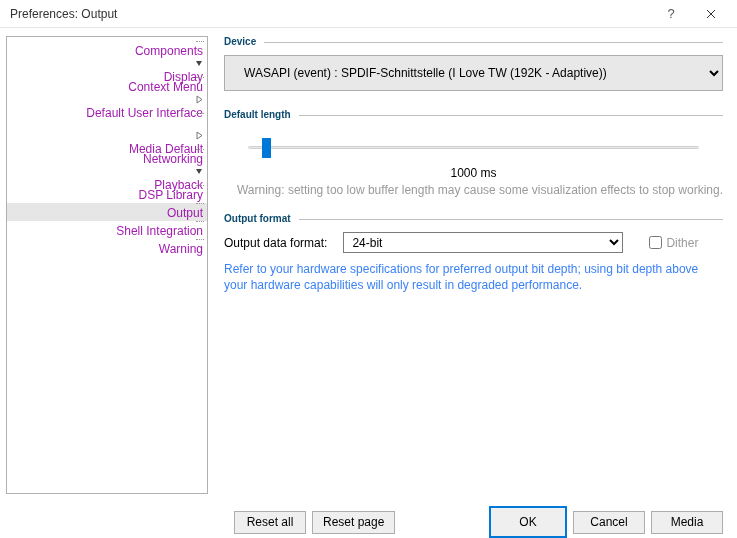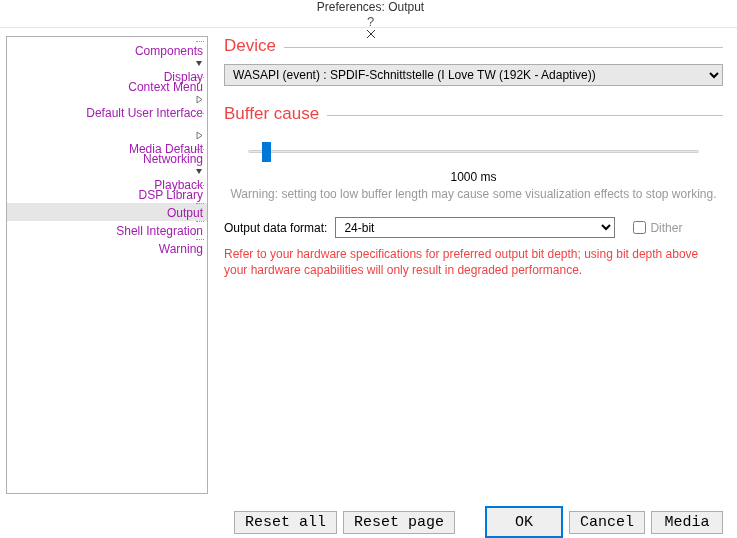--- a/index.html
+++ b/index.html
@@ -12,21 +12,20 @@
   height: 538px;
   overflow: hidden;
 }
 .titlebar {
   height: 28px;
   display: flex;
   align-items: center;
   padding: 0 6px 0 10px;
   border-bottom: 1px solid #e5e5e5;
   background: #fff;
-  flex-direction: column;
 }
 .titlebar-title {
   flex: 1;
   font-size: 12px;
   color: #333;
 }
 .titlebar-btn {
   width: 40px;
   height: 28px;
   display: flex;
@@ -82,38 +81,38 @@
 .main {
   flex: 1;
   padding: 8px 14px 0 10px;
 }
 .section-header {
   display: flex;
   align-items: center;
   margin-bottom: 8px;
 }
 .section-title {
-  font-weight: normal;
-  font-size: 17px;
-  color: #ef4444;
+  font-weight: bold;
+  font-size: 10px;
+  color: #0c4a6e;
   padding-right: 8px;
 }
 .section-line {
   flex: 1;
   border-top: 1px solid #c0c0c0;
   height: 1px;
   margin-top: 2px;
 }
 .device-select {
   width: 100%;
-  height: 22px;
+  height: 36px;
   font-size: 12px;
   background: #e8e8e8;
   border: 1px solid #adadad;
-  padding: 0 4px;
+  padding: 0 15px;
 }
 .buffer-block { margin-top: 18px; }
 .slider-wrap {
   padding: 10px 24px 4px 24px;
 }
 .slider-track {
   position: relative;
   height: 20px;
 }
 .slider-rail {
@@ -132,30 +131,30 @@
   width: 9px;
   height: 20px;
   background: #0078d7;
 }
 .buffer-value {
   text-align: center;
   font-size: 12px;
   margin-top: 4px;
 }
 .buffer-warning {
-  text-align: center;
+  text-align: right;
   font-size: 12px;
   color: #9a9a9a;
   margin-top: 3px;
 }
 .format-block { margin-top: 16px; }
 .format-row {
   display: flex;
   align-items: center;
-  gap: 8px;
+  gap: 16px;
   margin-top: 3px;
 }
 .format-label {
   font-size: 12px;
 }
 .format-select {
   flex: 0 0 280px;
   height: 21px;
   font-size: 12px;
   border: 1px solid #7a7a7a;
@@ -165,39 +164,38 @@
 .dither-check {
   display: flex;
   align-items: center;
   gap: 4px;
   margin-left: 10px;
   color: #9a9a9a;
 }
 .dither-check input { width: 13px; height: 13px; }
 .format-note {
   font-size: 12px;
-  color: #ef4444;
+  color: #3b82f6;
   margin-top: 8px;
   line-height: 1.35;
 }
 .button-bar {
   display: flex;
   align-items: center;
   padding: 6px 14px 8px 14px;
   gap: 6px;
 }
 .button-bar .spacer { flex: 1; }
 .btn {
   height: 23px;
   min-width: 72px;
-  font-size: 15px;
+  font-size: 12px;
   background: #efefef;
   border: 1px solid #adadad;
   padding: 0 10px;
-  font-family: Liberation Mono, monospace;
 }
 .btn.primary {
   border: 2px solid #0078d7;
   background: #efefef;
   min-width: 78px;
   height: 32px;
 }
 </style>
 </head>
 <body>
@@ -299,34 +297,38 @@
     <div class="section-header">
       <div class="section-title">Device</div>
       <div class="section-line"></div>
     </div>
     <select class="device-select">
       <option>WASAPI (event) : SPDIF-Schnittstelle (I Love TW (192K - Adaptive))</option>
     </select>
 
     <div class="buffer-block">
       <div class="section-header">
-        <div class="section-title">Buffer cause</div>
+        <div class="section-title">Default length</div>
         <div class="section-line"></div>
       </div>
       <div class="slider-wrap">
         <div class="slider-track">
           <div class="slider-rail"></div>
           <div class="slider-thumb"></div>
         </div>
       </div>
       <div class="buffer-value">1000 ms</div>
       <div class="buffer-warning">Warning: setting too low buffer length may cause some visualization effects to stop working.</div>
     </div>
 
     <div class="format-block">
+      <div class="section-header">
+        <div class="section-title">Output format</div>
+        <div class="section-line"></div>
+      </div>
       <div class="format-row">
         <span class="format-label">Output data format:</span>
         <select class="format-select">
           <option>24-bit</option>
         </select>
         <label class="dither-check">
           <input type="checkbox" style="">
           <span>Dither</span>
         </label>
       </div>

